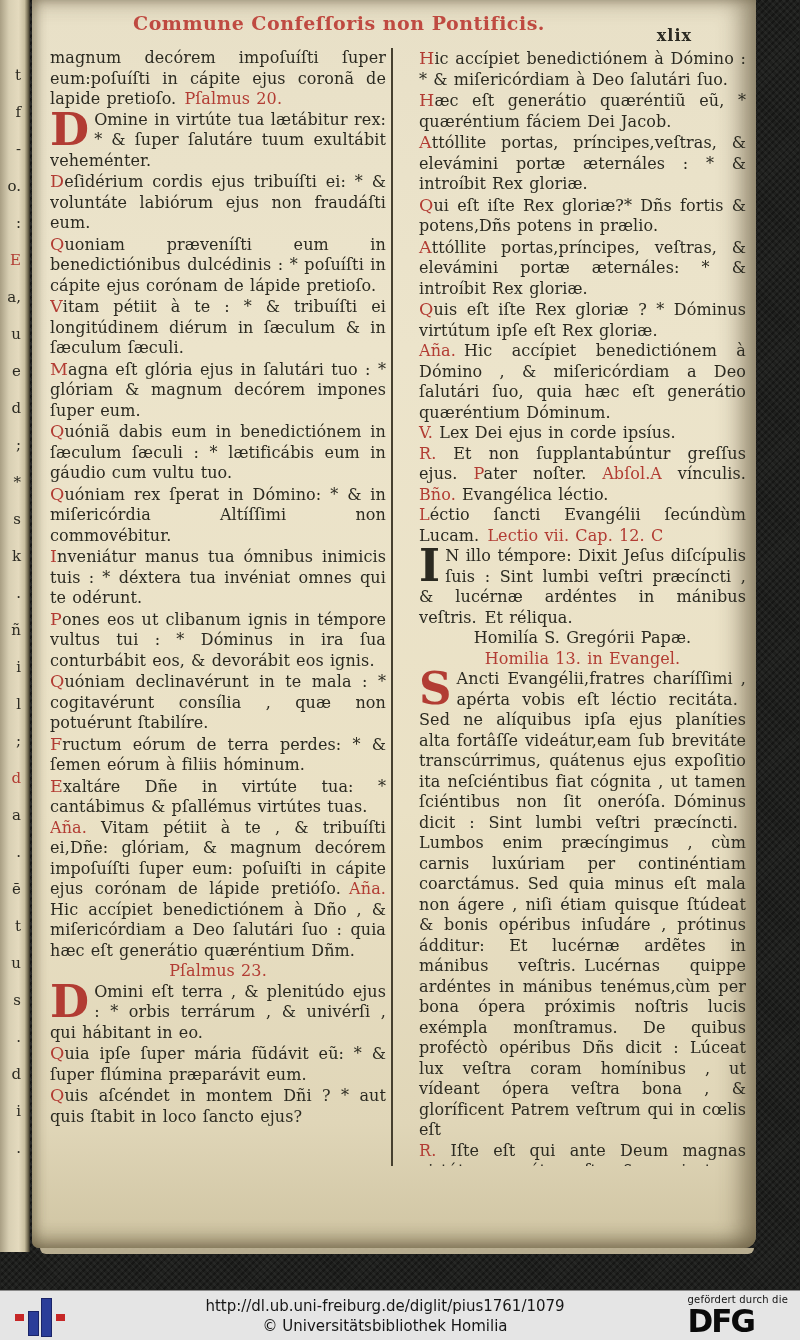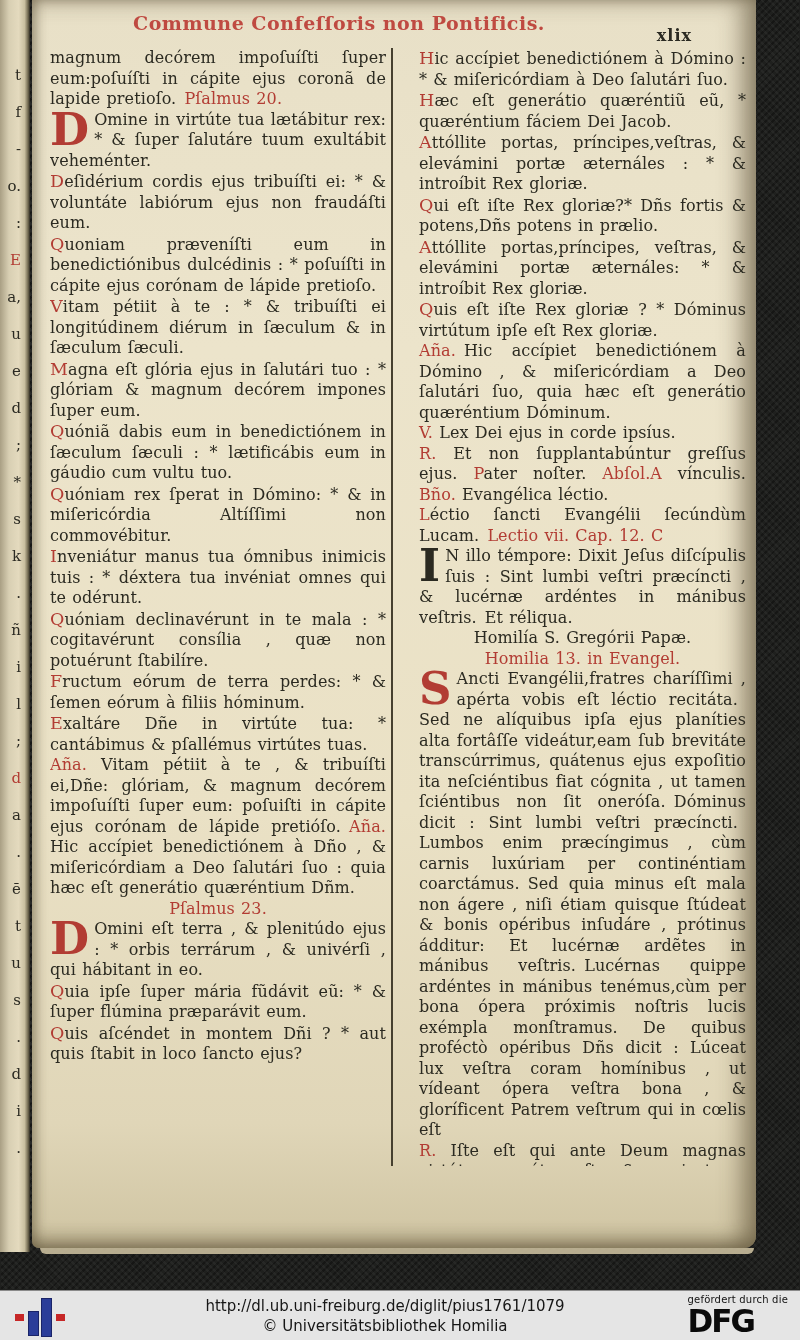--- a/index.html
+++ b/index.html
@@ -115,20 +115,21 @@
       <div class="col" id="col-left">
           <p class="block"><span>magnum decórem impoſuíſti ſuper eum:poſuíſti in cápite ejus coronã de lapide pretioſo. </span><span class="red">Pſalmus 20.</span></p>
           <p class="block"><span class="dropcap">D</span><span>Omine in virtúte tua lætábitur rex: * &amp; ſuper ſalutáre tuum exultábit veheménter.</span></p>
           <p class="block"><span class="versal">D</span><span>eſidérium cordis ejus tribuíſti ei: * &amp; voluntáte labiórum ejus non fraudáſti eum.</span></p>
           <p class="block"><span class="versal">Q</span><span>uoniam præveníſti eum in benedictiónibus dulcédinis : * poſuíſti in cápite ejus corónam de lápide pretioſo.</span></p>
           <p class="block"><span class="versal">V</span><span>itam pétiit à te : * &amp; tribuíſti ei longitúdinem diérum in ſæculum &amp; in ſæculum ſæculi.</span></p>
           <p class="block"><span class="versal">M</span><span>agna eſt glória ejus in ſalutári tuo : * glóriam &amp; magnum decórem impones ſuper eum.</span></p>
           <p class="block"><span class="versal">Q</span><span>uóniã dabis eum in benedictiónem in ſæculum ſæculi : * lætificábis eum in gáudio cum vultu tuo.</span></p>
           <p class="block"><span class="versal">Q</span><span>uóniam rex ſperat in Dómino: * &amp; in miſericórdia Altíſſimi non commovébitur.</span></p>
           <p class="block"><span class="versal">I</span><span>nveniátur manus tua ómnibus inimicis tuis : * déxtera tua invéniat omnes qui te odérunt.</span></p>
+          <p class="block"><span class="versal">P</span><span>ones eos ut clibanum ignis in témpore vultus tui : * Dóminus in ira ſua conturbábit eos, &amp; devorábit eos ignis.</span></p>
           <p class="block"><span class="versal">Q</span><span>uóniam declinavérunt in te mala : * cogitavérunt consília , quæ non potuérunt ſtabilíre.</span></p>
           <p class="block"><span class="versal">F</span><span>ructum eórum de terra perdes: * &amp; ſemen eórum à filiis hóminum.</span></p>
           <p class="block"><span class="versal">E</span><span>xaltáre Dñe in virtúte tua: * cantábimus &amp; pſallémus virtútes tuas.</span></p>
           <p class="block"><span class="red">Aña. </span><span>Vitam pétiit à te , &amp; tribuíſti ei,Dñe: glóriam, &amp; magnum decórem impoſuíſti ſuper eum: poſuiſti in cápite ejus corónam de lápide pretióſo. </span><span class="red">Aña. </span><span>Hic accípiet benedictiónem à Dño , &amp; miſericórdiam a Deo ſalutári ſuo : quia hæc eſt generátio quæréntium Dñm.</span></p>
           <p class="block center"><span class="red">Pſalmus 23.</span></p>
           <p class="block"><span class="dropcap">D</span><span>Omini eſt terra , &amp; plenitúdo ejus : * orbis terrárum , &amp; univérſi , qui hábitant in eo.</span></p>
           <p class="block"><span class="versal">Q</span><span>uia ipſe ſuper mária fũdávit eũ: * &amp; ſuper flúmina præparávit eum.</span></p>
           <p class="block"><span class="versal">Q</span><span>uis aſcéndet in montem Dñi ? * aut quis ſtabit in loco ſancto ejus?</span></p>
         </div>
       <div class="col right" id="col-right">

